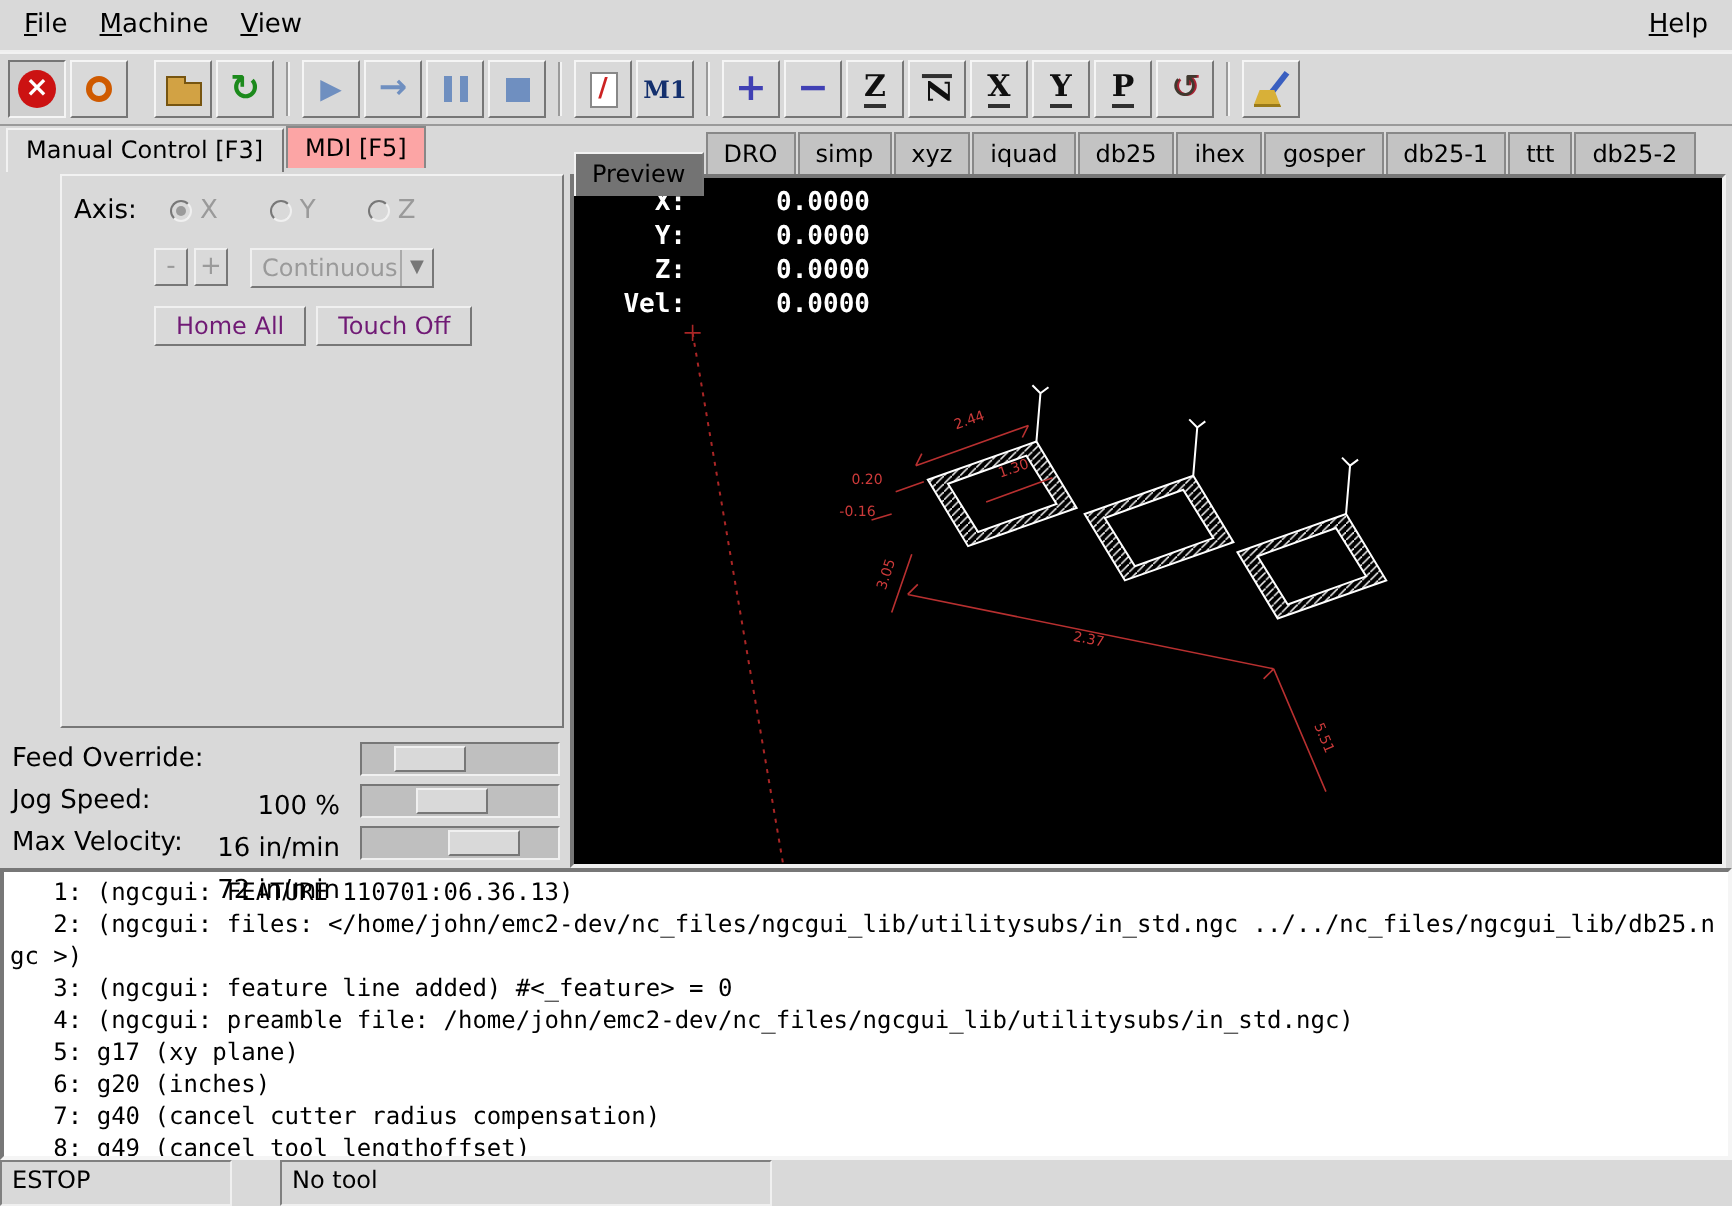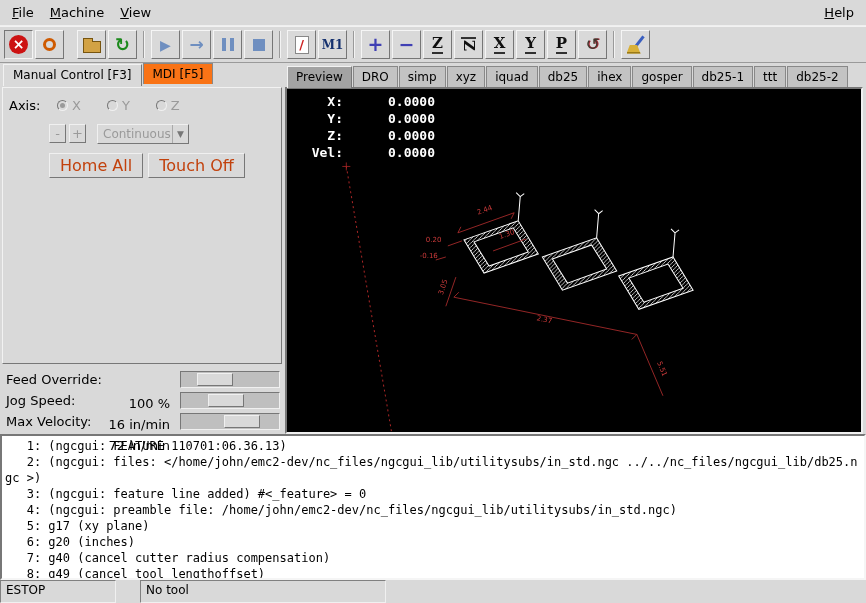--- a/index.html
+++ b/index.html
@@ -44,58 +44,58 @@
   .icon-rotate { font-size:17px; color:#40382e; line-height:1; text-shadow:1px 0 #a23; }
   .icon-broom { width:20px; height:20px; position:relative; }
   .icon-broom .handle { position:absolute; top:0; left:12px; width:3px; height:13px;
                         background:#3a5fc0; transform:rotate(38deg); }
   .icon-broom .head { position:absolute; bottom:1px; left:1px; width:14px; height:9px; background:#d8b038;
                       clip-path:polygon(25% 0,75% 0,100% 100%,0 100%); border-bottom:2px solid #9a7a18; }
   
   .main { display:flex; height:371px; }
   .left { width:284px; display:flex; flex-direction:column; padding:0 2px; }
   .nbtabs { height:24px; display:flex; align-items:flex-start; padding:0 1px; }
-  .ntab { padding:3px 9px 3px; background:#f97316; border:1px solid #888;
+  .ntab { padding:3px 9px 3px; background:#fca5a5; border:1px solid #888;
           border-bottom:none; margin-right:1px; font-size:12px; position:relative; top:0; }
   .ntab.active { background:#d9d9d9; border-color:#f2f2f2 #777 #d9d9d9 #f2f2f2; z-index:2; top:1px; padding-bottom:4px; }
   .nbbody { height:282px; border:1px solid; border-color:#f2f2f2 #777 #777 #f2f2f2;
-            background:#d9d9d9; position:relative; z-index:1; padding:8px 6px; }
+            background:#d9d9d9; position:relative; z-index:1; padding:8px 6px;margin-left:28px; }
   .axis-row { display:flex; align-items:center; height:20px; }
   .axis-label { width:40px; }
   .radio-group { display:flex; gap:26px; margin-left:8px; }
   .radio-wrap { display:flex; align-items:center; gap:4px; color:#9a9a9a; }
   .radio { width:11px; height:11px; border-radius:50%; background:#d9d9d9;
            border:1px solid; border-color:#777 #f0f0f0 #f0f0f0 #777; position:relative; }
   .radio.checked::after { content:""; position:absolute; left:2px; top:2px; width:5px; height:5px;
                           border-radius:50%; background:#9a9a9a; }
   .jog-row { display:flex; align-items:center; margin:8px 0 0 40px; gap:3px; }
   .small-btn { width:17px; height:19px; background:#d9d9d9; color:#9a9a9a; text-align:center;
                border:1px solid; border-color:#f0f0f0 #777 #777 #f0f0f0; line-height:17px; }
   .combo { margin-left:8px; width:92px; height:20px; display:flex; align-items:center;
            border:1px solid; border-color:#f0f0f0 #777 #777 #f0f0f0; background:#d9d9d9;
            color:#9a9a9a; padding-left:5px; font-size:12px; }
   .combo .arrow-box { margin-left:auto; width:16px; height:18px; display:flex; align-items:center; justify-content:center;
            border-left:1px solid #aaa; color:#777; font-size:9px; }
   .home-row { display:flex; margin:9px 0 0 40px; gap:5px; }
-  .wide-btn { padding:2px 10px; background:#d9d9d9; color:#c2410c;
-              border:1px solid; border-color:#f0f0f0 #777 #777 #f0f0f0; font-size:16px; }
+  .wide-btn { padding:2px 10px; background:#d9d9d9; color:#701a75;
+              border:1px solid; border-color:#f0f0f0 #777 #777 #f0f0f0; font-size:12px; }
   .sliders { flex:1; padding:5px 2px 2px 4px; }
   .srow { display:flex; align-items:center; height:21px; }
   .slabel { flex:1; font-size:13px; }
   .svalue { width:64px; text-align:right; margin-right:10px; font-size:13px;margin-top:48px; }
   .strough { width:100px; height:17px; background:#bfbfbf; position:relative;
              border:1px solid; border-color:#777 #f0f0f0 #f0f0f0 #777; }
   .sthumb { position:absolute; top:1px; left:1px; width:36px; height:13px; background:#d9d9d9;
             border:1px solid; border-color:#f0f0f0 #777 #777 #f0f0f0; }
   
   .right { flex:1; display:flex; flex-direction:column; padding:0 3px 0 1px; }
   .rtabbar { height:24px; display:flex; align-items:flex-end; padding:0 2px; }
   .rtab { padding:3px 8px; background:#c3c3c3; border:1px solid #888; border-bottom:none;
           margin-right:1px; font-size:12px; white-space:nowrap; position:relative; top:0; }
-  .rtab.active { background:#a3a3a3; border-color:#f2f2f2 #777 #d9d9d9 #f2f2f2; top:1px; padding-bottom:4px; z-index:2; }
+  .rtab.active { background:#737373; border-color:#f2f2f2 #777 #d9d9d9 #f2f2f2; top:11px; padding-bottom:4px; z-index:2; }
   .canvas-frame { flex:1; border:2px solid; border-color:#777 #f0f0f0 #f0f0f0 #777;
                   background:#000; position:relative; z-index:1; overflow:hidden; }
   .readout { position:absolute; top:5px; left:12px; color:#fff;
              font-family:"DejaVu Sans Mono", monospace; font-size:13px; font-weight:bold; }
   .rrow { display:flex; height:17px; }
   .rlabel { width:44px; text-align:right; }
   .rvalue { width:92px; text-align:right; }
   .plot-svg { position:absolute; inset:0; width:100%; height:100%; }
   
   .gcode { height:146px; background:#fff; border:2px solid; border-color:#777 #f5f5f5 #f5f5f5 #777;

